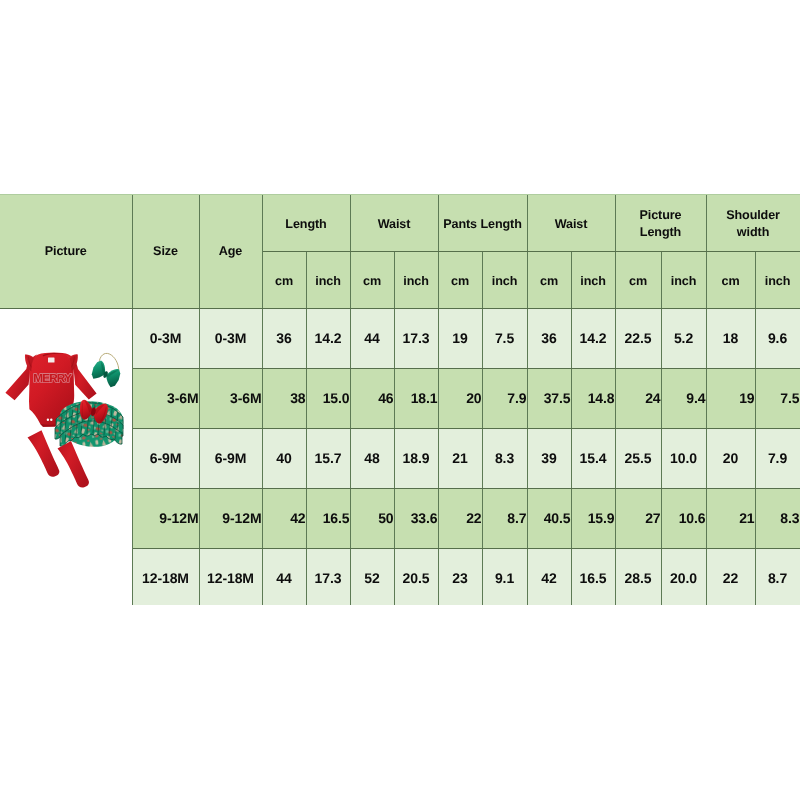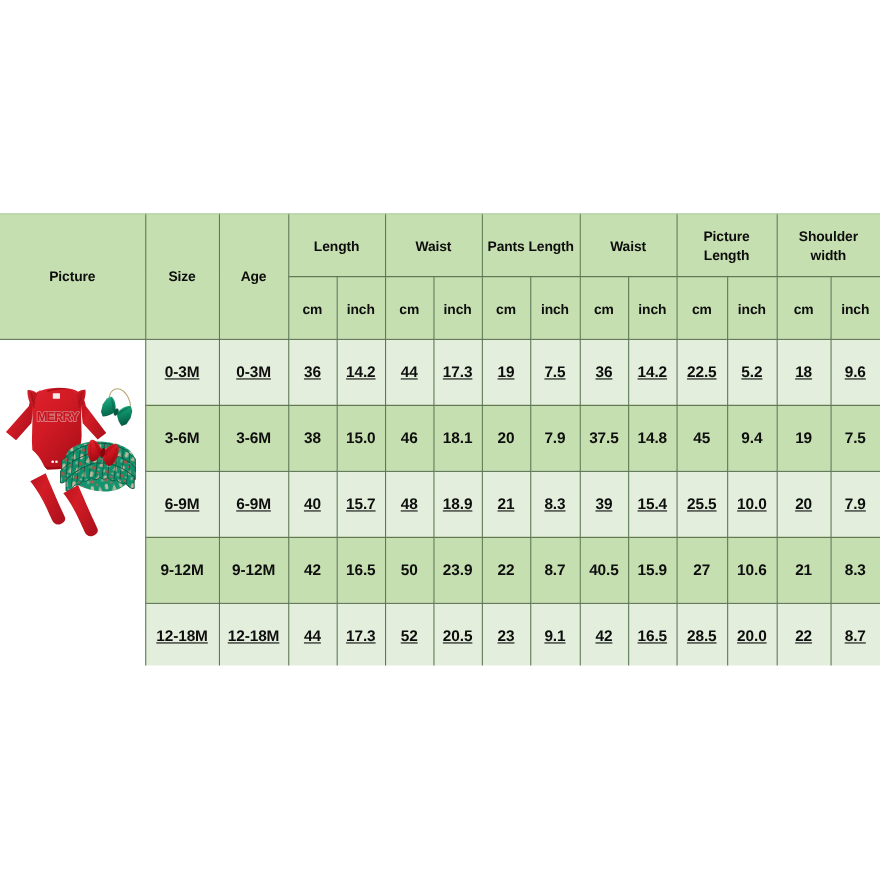--- a/index.html
+++ b/index.html
@@ -20,22 +20,22 @@
        letter-spacing:-0.1px;
   }
   tr.head-row{height:57px;}
   tr.head-row2{height:57px;}
   tr.body-row td{height:58px;padding-top:1px;}
   tr.body-row-last td{height:53px;padding-top:3px;border-bottom:none;margin-top:20px;}
   tr.head-row td{background:#c6dfb0;border-bottom:1px solid #566f4b;font-size:12.6px;
        padding:4px 3px 0;line-height:17.5px;}
   tr.head-row td[rowspan]{padding-top:1px;}
   tr.head-row2 td{background:#c6dfb0;border-bottom:1px solid #566f4b;font-size:12.6px;padding-top:4px;}
-  tr.rowA td{background:#e3efdc;text-decoration:underline;}
-  tr.rowB td{background:#c6dfb0;}
+  tr.rowA td{background:#e3efdc;}
+  tr.rowB td{background:#c6dfb0;text-align:right;}
   td.pic-cell{background:#ffffff !important;border-bottom:0 none transparent !important;border-right:1px solid #5d7a55;position:relative;}
   td.first{border-left:none;}
   .topline{position:absolute;left:0;top:0;width:800px;height:1px;background:#afcd9f;}
 
   .prod{position:absolute;left:0;top:0;width:132px;height:100%;overflow:hidden;}
   .prod svg{position:absolute;left:0;top:0;width:132px;height:297px;filter:blur(0.28px) saturate(1.03);}
 </style>
 </head>
 <body>
 
@@ -296,21 +296,21 @@
             <td>3-6M</td>
             <td>3-6M</td>
             <td>38</td>
             <td>15.0</td>
             <td>46</td>
             <td>18.1</td>
             <td>20</td>
             <td>7.9</td>
             <td>37.5</td>
             <td>14.8</td>
-            <td>45</td>
+            <td>24</td>
             <td>9.4</td>
             <td>19</td>
             <td>7.5</td>
           </tr>
           <tr class="rowA body-row">
             <td>6-9M</td>
             <td>6-9M</td>
             <td>40</td>
             <td>15.7</td>
             <td>48</td>
@@ -323,21 +323,21 @@
             <td>10.0</td>
             <td>20</td>
             <td>7.9</td>
           </tr>
           <tr class="rowB body-row">
             <td>9-12M</td>
             <td>9-12M</td>
             <td>42</td>
             <td>16.5</td>
             <td>50</td>
-            <td>23.9</td>
+            <td>33.6</td>
             <td>22</td>
             <td>8.7</td>
             <td>40.5</td>
             <td>15.9</td>
             <td>27</td>
             <td>10.6</td>
             <td>21</td>
             <td>8.3</td>
           </tr>
           <tr class="rowA body-row-last">

